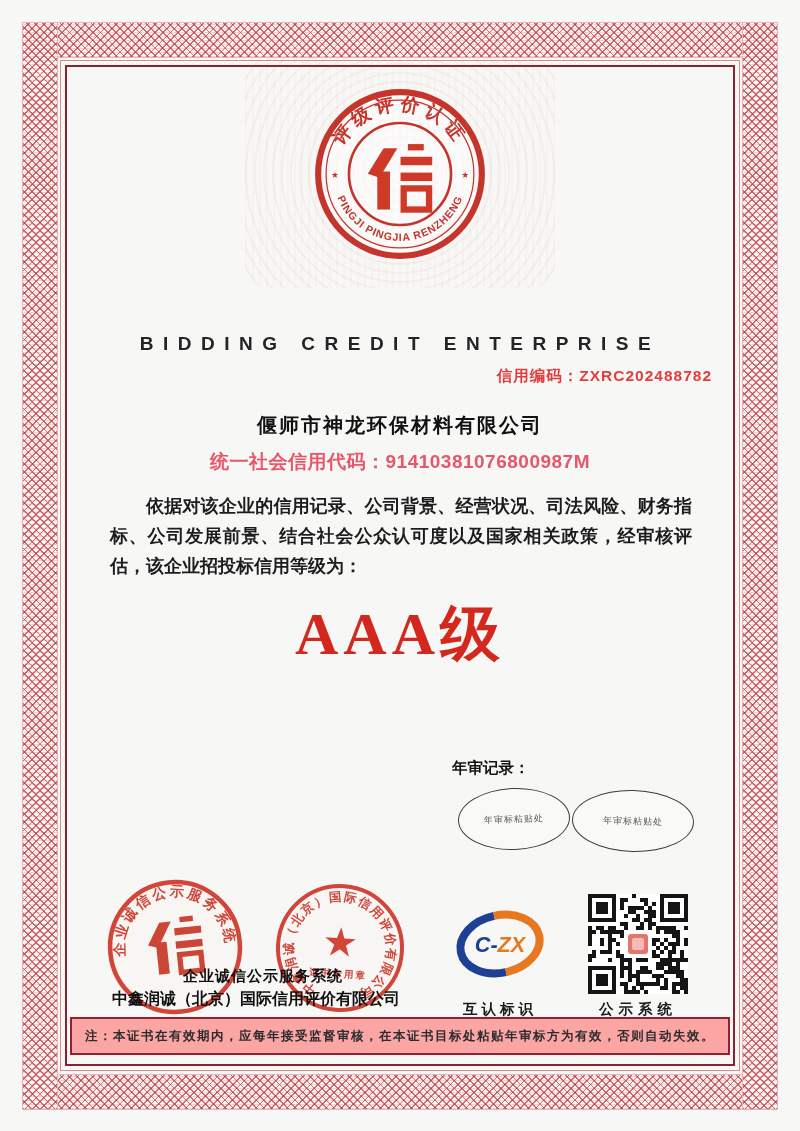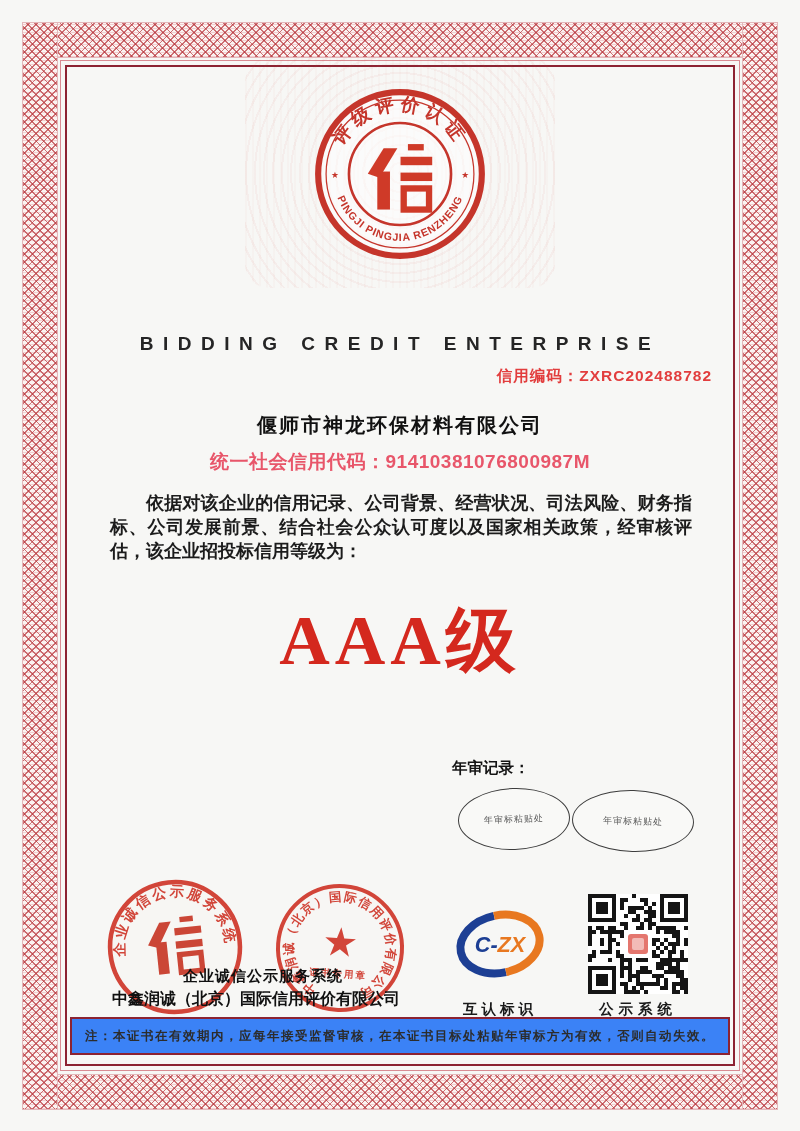--- a/index.html
+++ b/index.html
@@ -37,24 +37,24 @@
   .subtitle{position:absolute;top:333px;left:0;right:0;text-align:center;
     font-size:19px;color:#252525;letter-spacing:9.5px;font-weight:600;}
   .code-line{position:absolute;top:366px;right:88px;font-size:15.5px;font-weight:bold;
     color:#e23d3d;letter-spacing:1px;}
   .company{position:absolute;top:412px;left:0;right:0;text-align:center;
     font-family:"Liberation Serif",serif;font-weight:bold;font-size:20px;color:#111;
     letter-spacing:2px;}
   .uscc{position:absolute;top:449px;left:0;right:0;text-align:center;font-size:19px;
     font-weight:bold;color:#e8566a;letter-spacing:.5px;}
   .statement{position:absolute;top:491px;left:110px;width:582px;
-    font-family:"Liberation Serif",serif;font-weight:bold;font-size:18px;line-height:24px;
+    font-family:"Liberation Serif",serif;font-weight:bold;font-size:18px;line-height:30px;
     color:#1c1c1c;text-align:justify;text-indent:2em;}
   .grade{position:absolute;top:594px;left:0;right:0;text-align:center;
-    font-family:"Liberation Serif",serif;font-weight:bold;font-size:70px;color:#d4281e;
+    font-family:"Liberation Serif",serif;font-weight:bold;font-size:60px;color:#d4281e;
     letter-spacing:5px;}
   
   .details{position:absolute;left:94px;top:731px;font-size:15.5px;font-weight:bold;color:#141414;}
   .details .row{height:26px;line-height:18px;letter-spacing:.5px;}
   .review-label{position:absolute;left:452px;top:758px;font-size:15.5px;font-weight:bold;color:#141414;}
   .oval{position:absolute;border:1.5px solid #3d3d3d;border-radius:50%;
     display:flex;align-items:center;justify-content:center;font-size:9px;color:#5a5a5a;
     letter-spacing:1px;background:rgba(255,255,255,.25);}
   .oval1{left:458px;top:788px;width:110px;height:60px;transform:rotate(-2deg);}
   .oval2{left:572px;top:790px;width:120px;height:60px;transform:rotate(1.5deg);}
@@ -63,21 +63,21 @@
     font-size:15px;font-weight:bold;color:#101010;letter-spacing:1px;z-index:1;}
   .stamp-line2{position:absolute;left:93px;top:989px;width:326px;text-align:center;
     font-size:16px;font-weight:bold;color:#101010;z-index:1;}
   .czx{position:absolute;left:452px;top:906px;width:96px;height:76px;}
   .mark-label{position:absolute;font-size:14.5px;font-weight:bold;color:#1a1a1a;text-align:center;}
   .mutual-label{left:440px;top:1000px;width:120px;letter-spacing:4px;}
   .publicity-label{left:580px;top:1000px;width:116px;letter-spacing:5px;}
   .qr{position:absolute;left:588px;top:894px;width:100px;height:100px;background:#fff;}
   
   .footer-box{position:absolute;left:70px;right:70px;top:1017px;height:34px;
-    border:2px solid #8c2332;background:#3b82f6;display:flex;align-items:center;justify-content:center;}
+    border:2px solid #8c2332;background:#fca5a5;display:flex;align-items:center;justify-content:center;}
   .footer-box span{font-family:"Liberation Serif",serif;font-weight:bold;font-size:12.5px;
     color:#2c2c2c;letter-spacing:1.5px;}
   svg text{font-family:"Liberation Sans",sans-serif;}
 </style>
 </head>
 <body>
 
 <div class="page">
 
   <svg width="0" height="0" style="position:absolute" aria-hidden="true">

